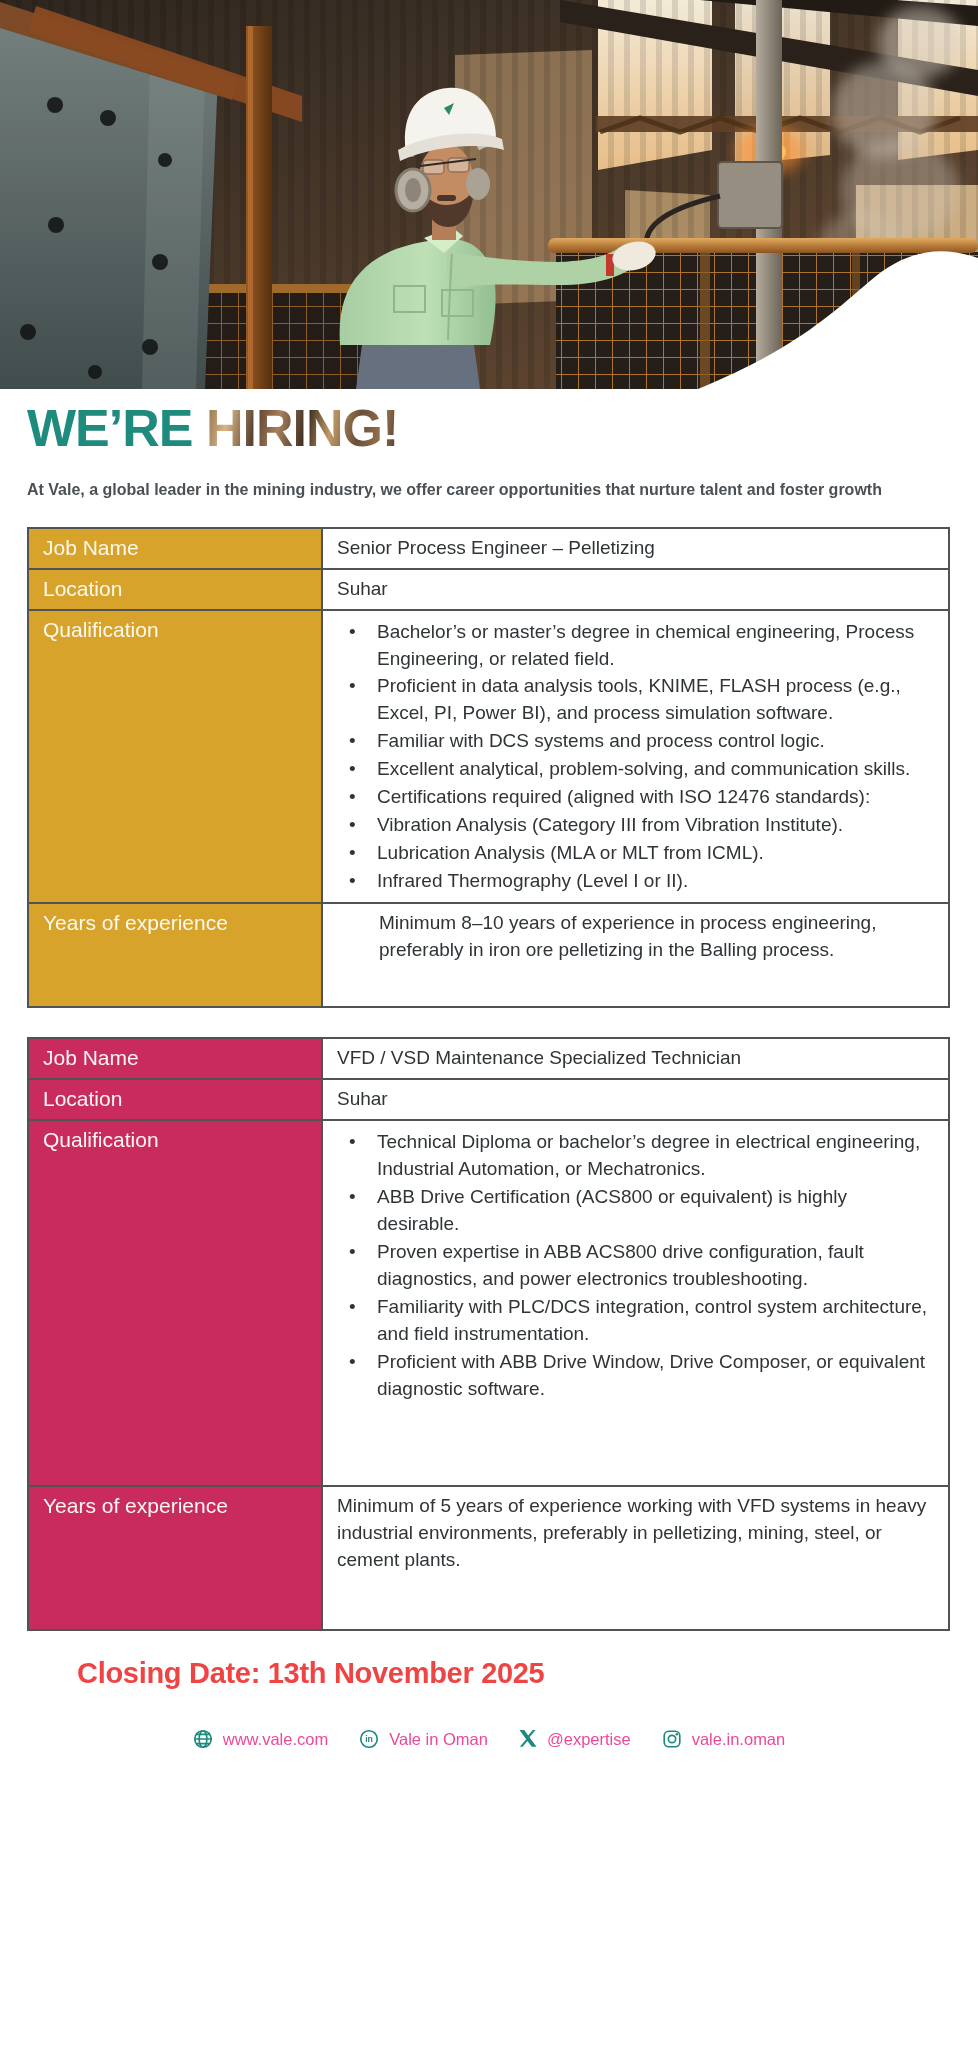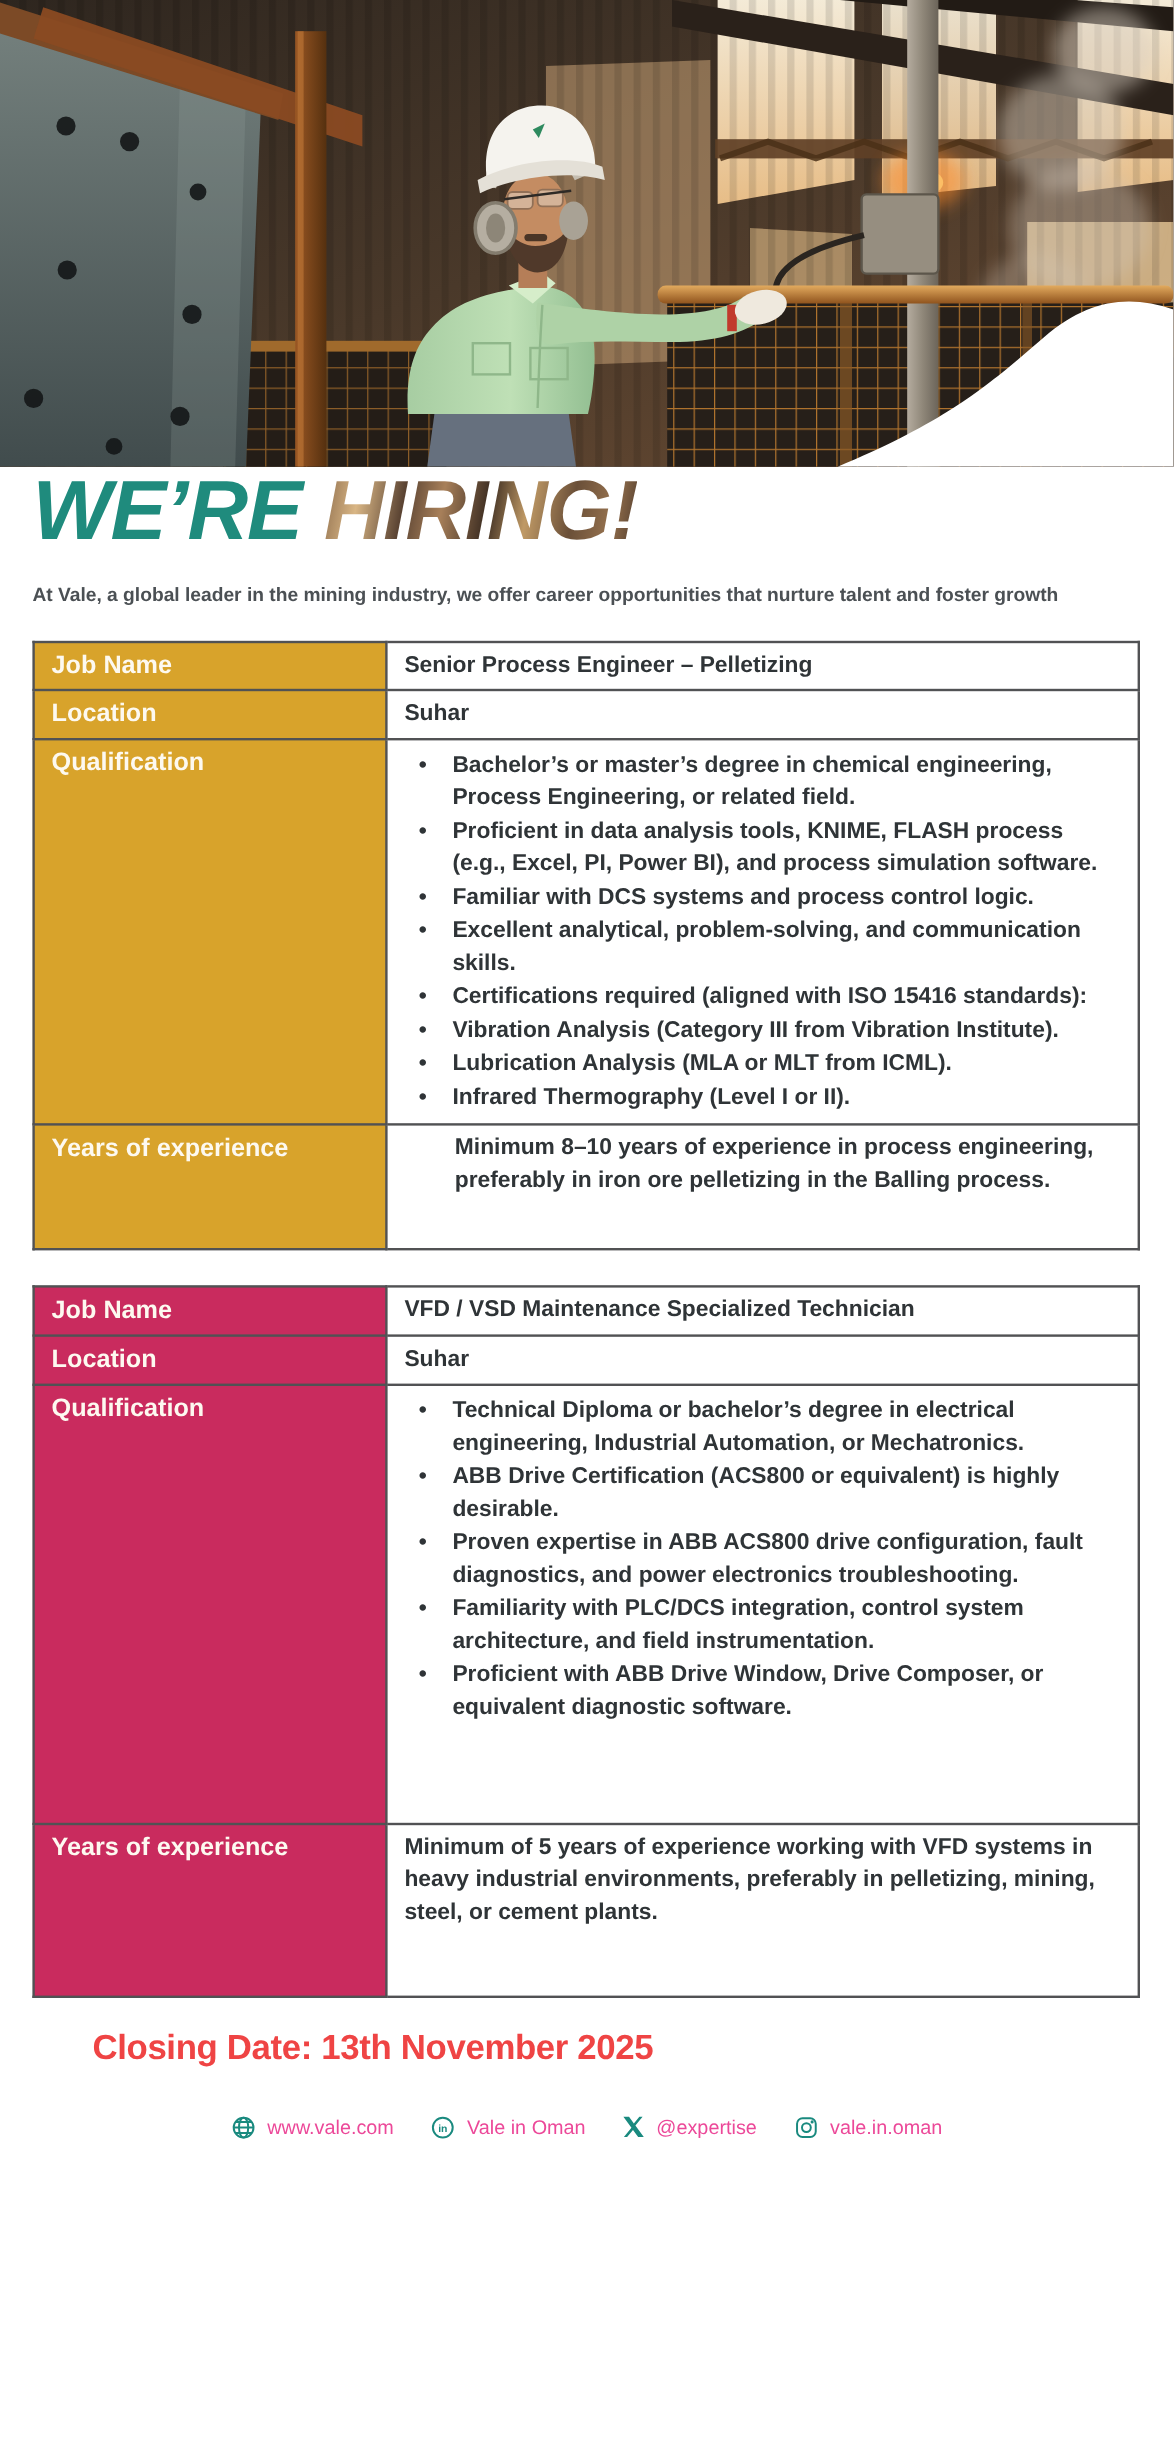--- a/index.html
+++ b/index.html
@@ -6,32 +6,32 @@
   body{
     width:978px;height:2048px;overflow:hidden;background:#ffffff;
     font-family:"Liberation Sans","DejaVu Sans",sans-serif;
     -webkit-font-smoothing:antialiased;
   }
   
   .hero{position:relative;width:978px;height:389px;overflow:hidden;background:#3a2f26;}
   .hero svg{display:block;width:978px;height:389px;}
   
   .content{padding:0 28px 0 27px;}
-  .headline{font-size:70px;line-height:1.05;font-weight:800;letter-spacing:-1px;white-space:nowrap;font-style:italic;}
+  .headline{margin-top:12px;font-size:52px;line-height:1.05;font-weight:800;letter-spacing:-1px;white-space:nowrap;}
   .headline .we{color:#1F8B7D;}
   .headline .hiring{
     background:linear-gradient(100deg,#8a6a4a 0%,#d9b685 12%,#5a4332 26%,#a8805a 38%,#3e2e22 52%,#c09a66 64%,#6a4f38 78%,#95714e 90%,#4a372a 100%);
     -webkit-background-clip:text;background-clip:text;color:transparent;
   }
   .intro{margin-top:22px;font-size:16px;line-height:1.5;font-weight:600;color:#4b5054;max-width:920px;}
   .intro2{margin-top:34px;font-size:21.5px;font-weight:600;color:#4b5054;}
   
   table.job-table{width:100%;border-collapse:collapse;table-layout:fixed;margin-top:25px;}
   table.job-table.second{margin-top:29px;}
-  table.job-table td{border:2px solid #515254;vertical-align:top;font-weight:bold;}
+  table.job-table td{border:2px solid #515254;vertical-align:top;}
   td.label-cell{width:264px;color:#fdf9f0;font-size:21px;font-weight:400;padding:7px 14px;}
   td.value-cell{background:#ffffff;color:#2f3437;font-size:19px;line-height:1.42;padding:6px 14px;}
   ul.bullets{margin:2px 0 0 0;padding:0;list-style:none;}
   ul.bullets li{position:relative;padding-left:40px;margin-bottom:1px;}
   ul.bullets li::before{content:"\2022";position:absolute;left:12px;top:0;}
   td.q2-cell{height:352px;}
   td.exp1-cell{height:90px;}
   .exp-indent{padding-left:42px;}
   td.exp2-cell{height:130px;}
   
@@ -204,21 +204,21 @@
       <td class="value-cell">Suhar</td>
     </tr>
     <tr>
       <td class="label-cell" style="background-color: rgb(216, 163, 43);">Qualification</td>
       <td class="value-cell">
         <ul class="bullets">
               <li>Bachelor’s or master’s degree in chemical engineering, Process Engineering, or related field.</li>
               <li>Proficient in data analysis tools, KNIME, FLASH process (e.g., Excel, PI, Power BI), and process simulation software.</li>
               <li>Familiar with DCS systems and process control logic.</li>
               <li>Excellent analytical, problem-solving, and communication skills.</li>
-              <li>Certifications required (aligned with ISO 15416 standards):</li>
+              <li>Certifications required (aligned with ISO 12476 standards):</li>
               <li>Vibration Analysis (Category III from Vibration Institute).</li>
               <li>Lubrication Analysis (MLA or MLT from ICML).</li>
               <li>Infrared Thermography (Level I or II).</li>
             </ul>
       </td>
     </tr>
     <tr>
       <td class="label-cell" style="background-color: rgb(216, 163, 43);">Years of experience</td>
       <td class="value-cell exp1-cell">
         <div class="exp-indent">Minimum 8–10 years of experience in process engineering, preferably in iron ore pelletizing in the Balling process.</div>

